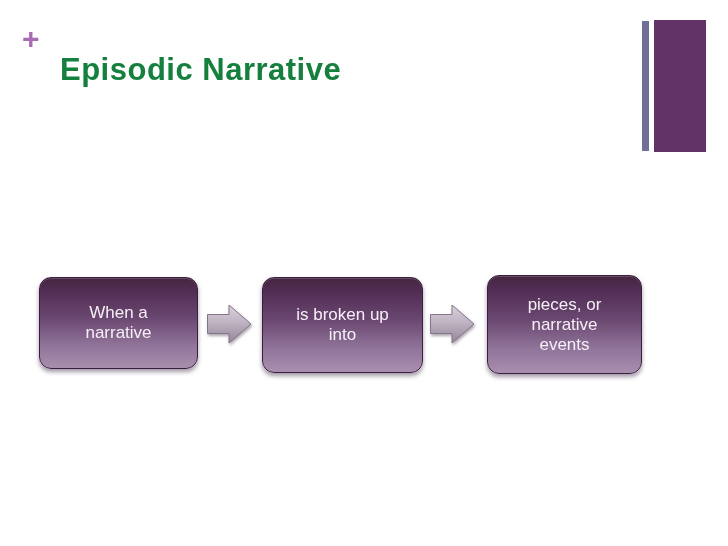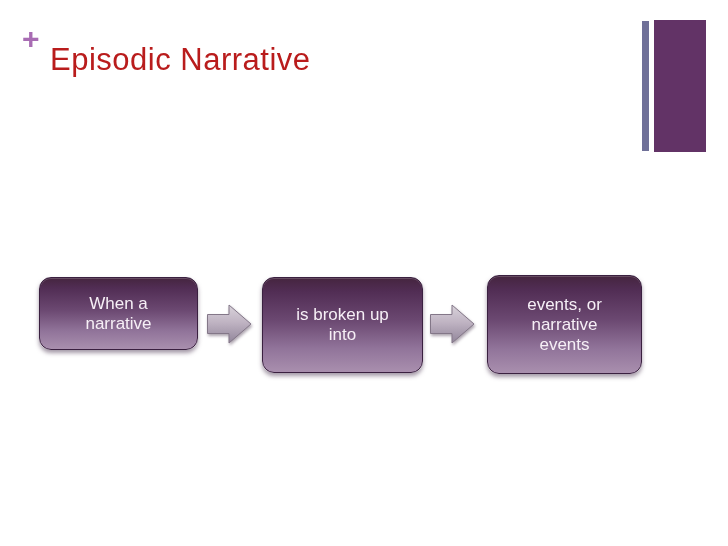--- a/index.html
+++ b/index.html
@@ -23,24 +23,24 @@
     top: 24px;
     font-size: 30px;
     font-weight: bold;
     color: #a86cb3;
     line-height: 1;
   }
   .title {
     position: absolute;
     left: 50px;
     top: 42px;
-    margin: 0;
+    margin: 10px;
     font-size: 31px;
-    font-weight: normal;
-    color: #b91c1c;
+    font-weight: bold;
+    color: #15803d;
     letter-spacing: 0.5px;
     white-space: nowrap;
   }
 
   
   .bar-thin {
     position: absolute;
     left: 642px;
     top: 21px;
     width: 7px;
@@ -69,21 +69,21 @@
     color: #f6eff6;
     font-size: 17px;
     line-height: 20px;
     text-align: center;
     display: flex;
     flex-direction: column;
     justify-content: center;
     align-items: center;
   }
   .pbox span { display: block; }
-  .box1 { left: 39px;  top: 277px; width: 159px; height: 73px; justify-content: center; }
+  .box1 { left: 39px;  top: 277px; width: 159px; height: 92px; justify-content: center; }
   .box2 { left: 262px; top: 277px; width: 161px; height: 96px; }
   .box3 { left: 487px; top: 275px; width: 155px; height: 99px; }
 
   
   .arrow {
     position: absolute;
     width: 45px;
     height: 42px;
   }
   .arrow1 { left: 207px; top: 303px; }
@@ -141,19 +141,19 @@
             <stop offset="0%" stop-color="#d9d3db"></stop>
             <stop offset="45%" stop-color="#c0b4c3"></stop>
             <stop offset="100%" stop-color="#91859a"></stop>
           </linearGradient>
         </defs>
         <polygon points="0.5,11.5 22,11.5 22,2 44,21 22,40 22,30.5 0.5,30.5" fill="url(#arrowGrad2)" stroke="#837788" stroke-width="1" stroke-linejoin="round"></polygon>
       </svg>
     </div>
 
     <div class="pbox box3">
-      <span>events, or</span>
+      <span>pieces, or</span>
       <span>narrative</span>
       <span>events</span>
     </div>
 
   </div>
 </div>
 
 </body></html>

